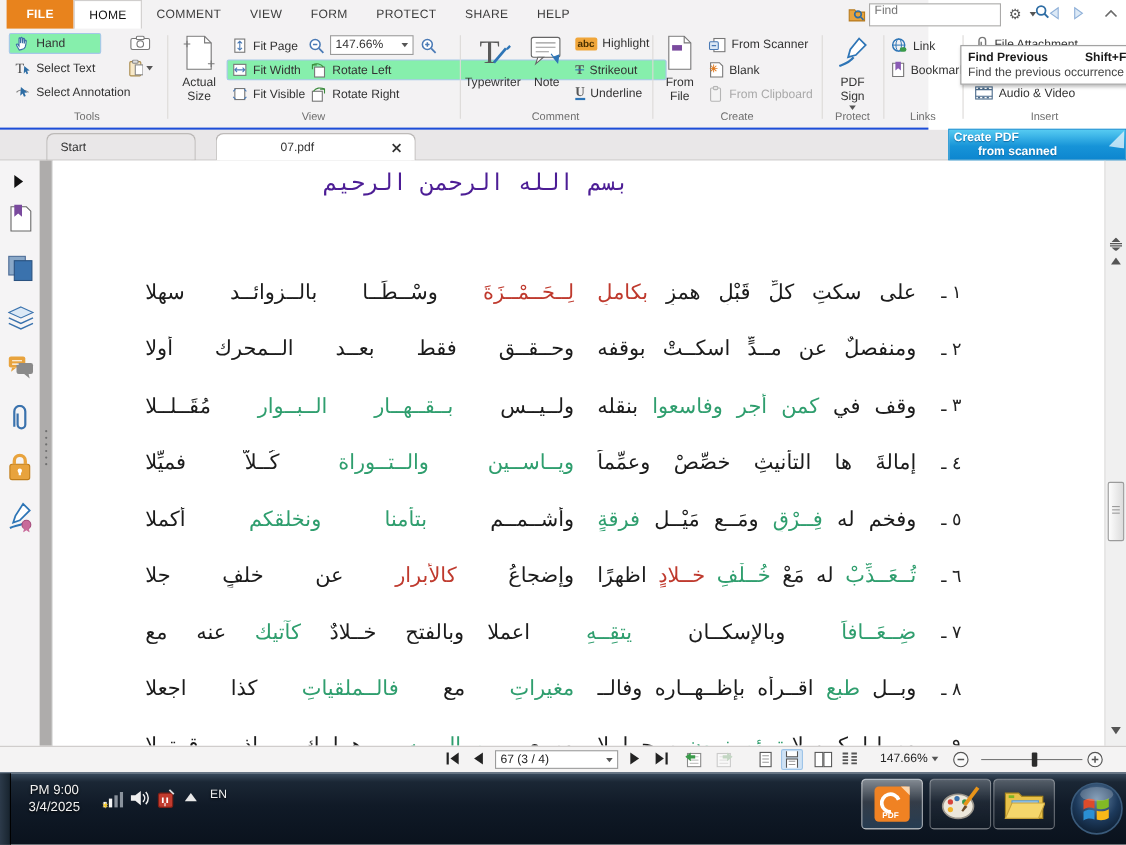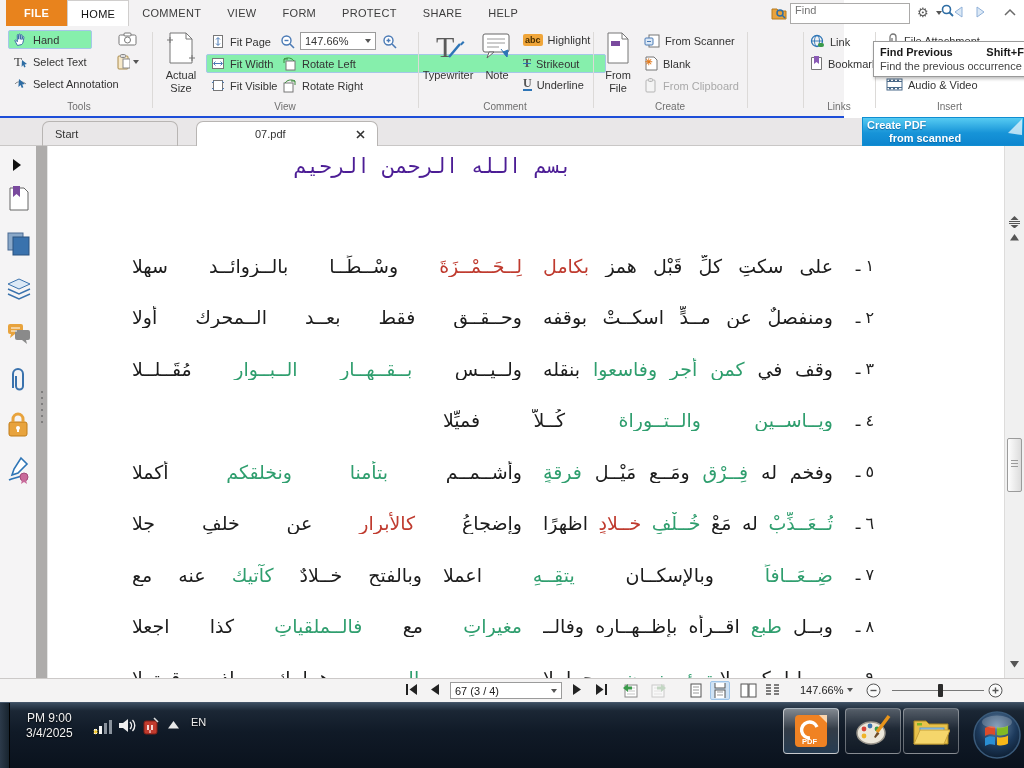--- a/index.html
+++ b/index.html
@@ -324,20 +324,35 @@
             <rect x="2" y="2" width="9" height="12" rx="1" fill="#f4f4f4" stroke="#b5b5b5"></rect>
             <rect x="4.5" y="0.5" width="4" height="3" rx="1" fill="#e5e5e5" stroke="#b5b5b5"></rect>
           </svg>
         </span>
       <span>From Clipboard</span>
     </div>
     <div class="glabel">Create</div>
   </div>
   <div class="gsep" style="left:747px"></div>
 
+  <div class="grp" style="left:749px;width:52px">
+    <div class="bigbtn" style="left:4px;top:4px;width:44px">
+      <span class="bic">
+          <svg width="32" height="32">
+            <path d="M22 3l6 6-9 9-7 2 2-7z" fill="#fff" stroke="#2e75b6" stroke-width="1.6"></path>
+            <path d="M4 28c5-2 9-3 13-8" fill="none" stroke="#2e75b6" stroke-width="2"></path>
+          </svg>
+        </span>
+      <span style="display:flex;align-items:center;gap:3px;flex-direction:column">
+          <span style="width:30px">PDF Sign</span>
+        </span>
+      <span class="caret" style="margin-top:1px"></span>
+    </div>
+    <div class="glabel">Protect</div>
+  </div>
   <div class="gsep" style="left:803px"></div>
 
   <div class="grp" style="left:805px;width:68px">
     <div class="rbtn" style="left:0px;top:6px">
       <span>
           <svg width="15" height="15">
             <circle cx="7" cy="7" r="5.5" fill="none" stroke="#2e75b6" stroke-width="1.3"></circle>
             <ellipse cx="7" cy="7" rx="2.5" ry="5.5" fill="none" stroke="#2e75b6" stroke-width=".9"></ellipse>
             <path d="M1.5 7h11" stroke="#2e75b6" stroke-width=".9"></path>
             <rect x="8" y="9" width="6" height="4" rx="2" fill="#3a9a4a"></rect>
@@ -498,20 +513,21 @@
         <div class="hemi hr"><span class="c-k">ومنفصلٌ عن مــدٍّ اسكــتْ بوقفه</span></div>
         <div class="hemi hl"><span class="c-k">وحــقــق فقط بعــد الــمحرك أولا</span></div>
       </div>
       <div class="verse">
         <div class="vnum">٣ ـ</div>
         <div class="hemi hr"><span class="c-k">وقف في </span><span class="c-g">كمن أجرٍ وفاسعوا</span><span class="c-k"> بنقله</span></div>
         <div class="hemi hl"><span class="c-k">ولــيــس </span><span class="c-g">بــقــهــار الــبــوار</span><span class="c-k"> مُقَــلــلا</span></div>
       </div>
       <div class="verse">
         <div class="vnum">٤ ـ</div>
+        <div class="hemi hr"><span class="c-k">إمالةَ ها التأنيثِ خصِّصْ وعمِّماً</span></div>
         <div class="hemi hl"><span class="c-g">ويــاســين والــتــوراة</span><span class="c-k"> كُــلاًّ فميِّلا</span></div>
       </div>
       <div class="verse">
         <div class="vnum">٥ ـ</div>
         <div class="hemi hr"><span class="c-k">وفخم له </span><span class="c-g">فِــرْقٍ</span><span class="c-k"> ومَــع مَيْــل </span><span class="c-g">فرقةٍ</span></div>
         <div class="hemi hl"><span class="c-k">وأشــمــم </span><span class="c-g">بتأمنا</span><span class="c-k"> </span><span class="c-g">ونخلقكم</span><span class="c-k"> أكملا</span></div>
       </div>
       <div class="verse">
         <div class="vnum">٦ ـ</div>
         <div class="hemi hr"><span class="c-g">تُــعَــذِّبْ</span><span class="c-k"> له مَعْ </span><span class="c-g">خُــلْفِ</span><span class="c-k"> </span><span class="c-r">خــلادٍ</span><span class="c-k"> اظهرًا</span></div>

